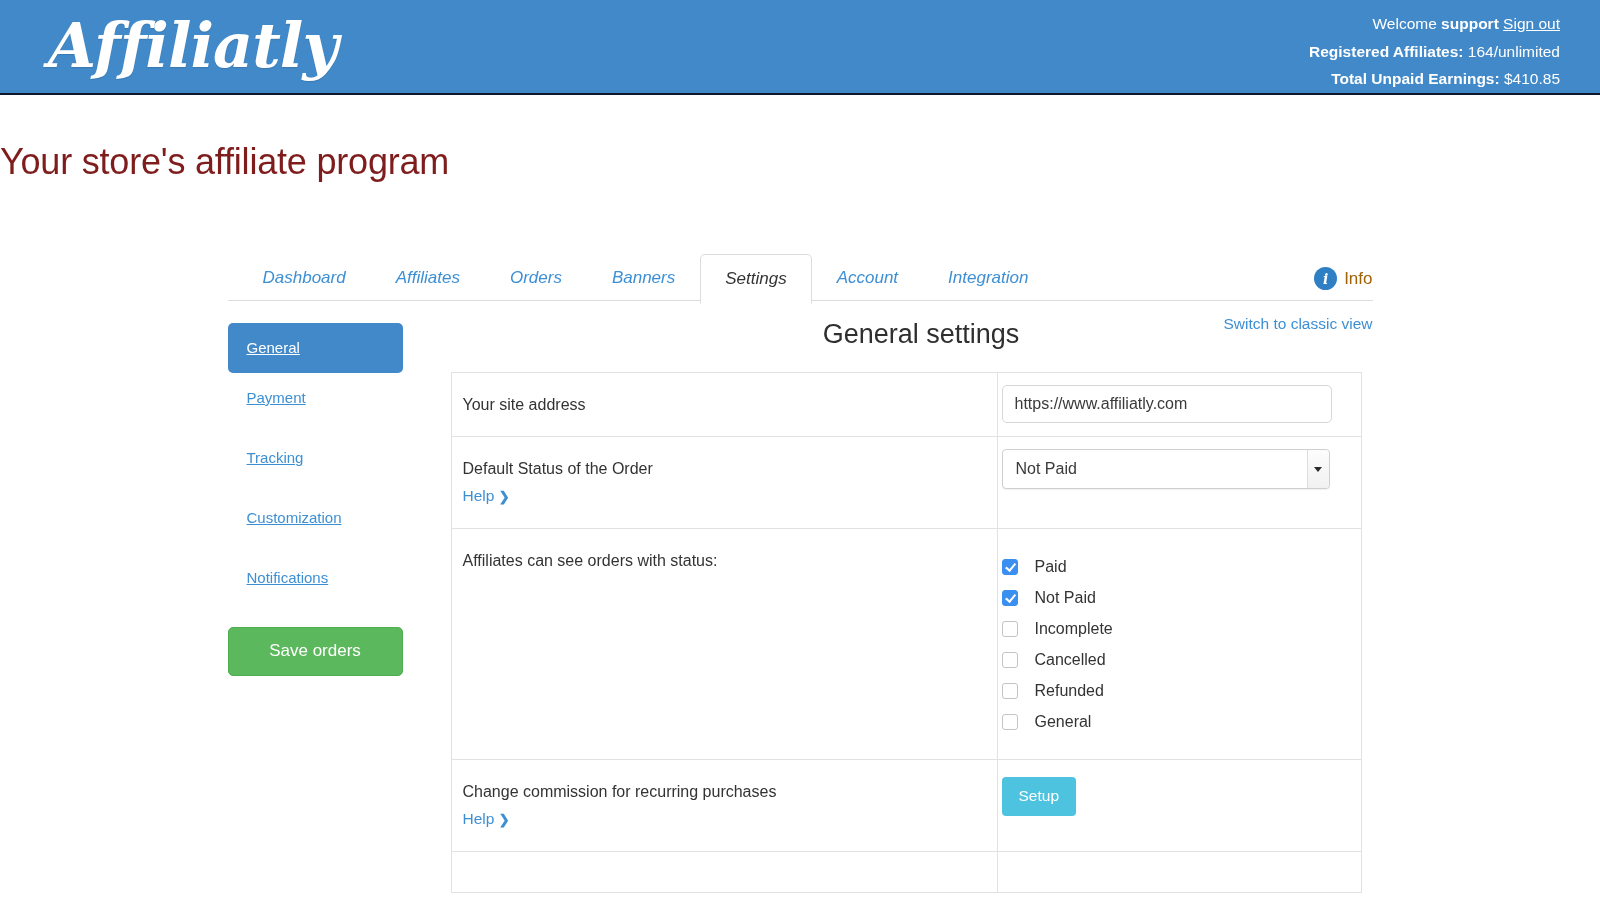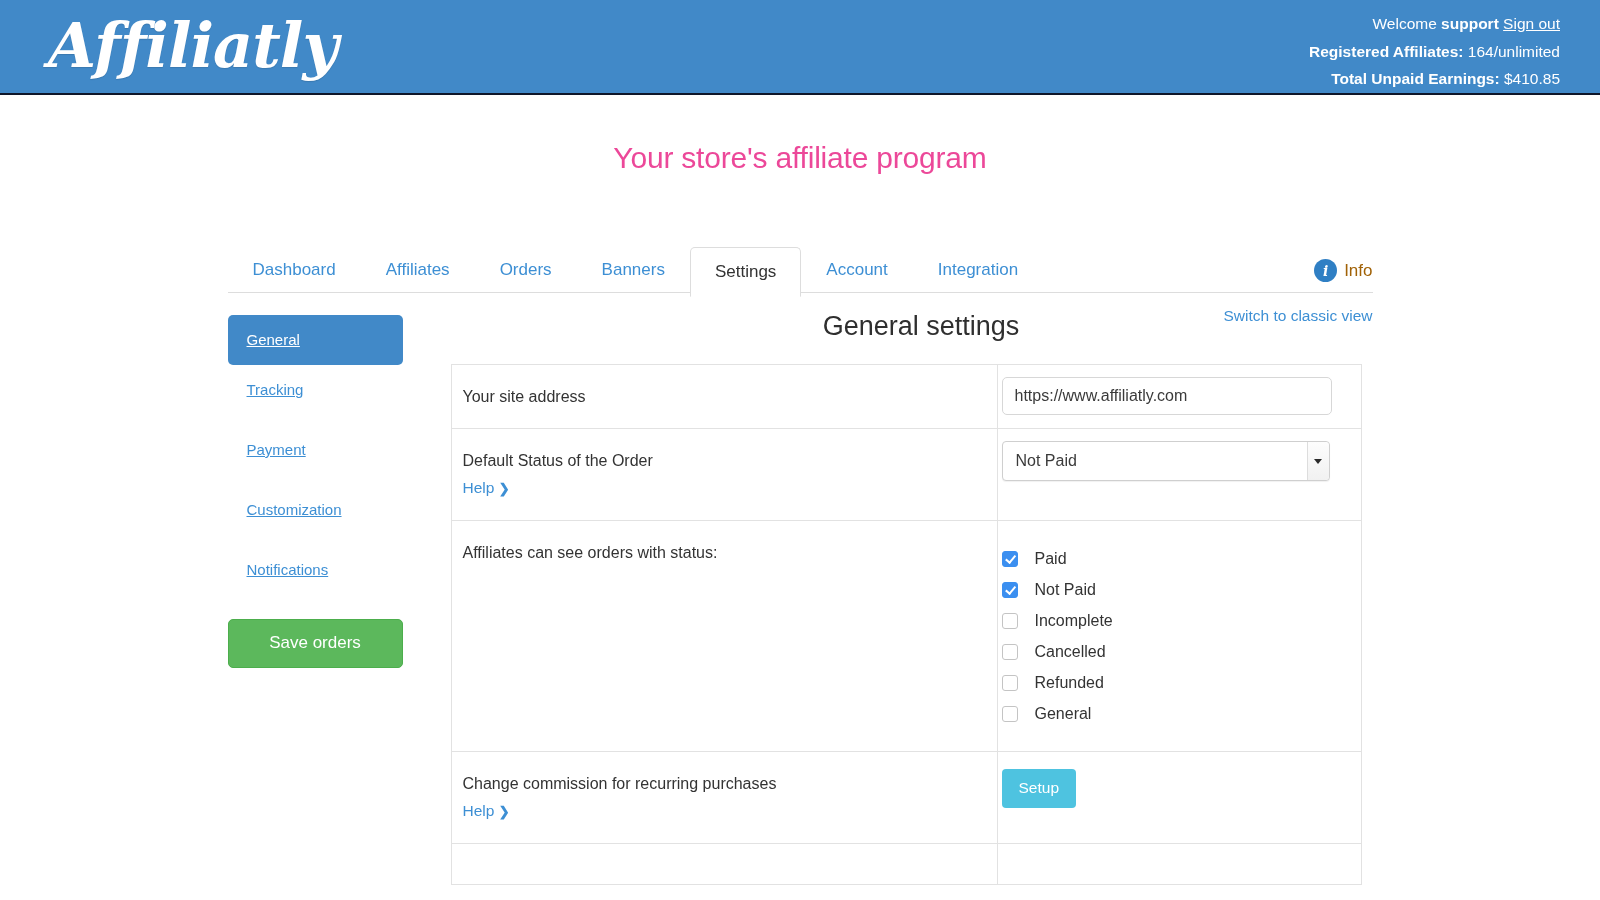--- a/index.html
+++ b/index.html
@@ -46,42 +46,43 @@
   .topright .row1 { margin-bottom: 1px; }
   .topright b { font-weight: 700; }
   .signout {
     color: #ffffff;
     text-decoration: underline;
     cursor: pointer;
   }
 
   
   .page-title {
-    text-align: center;
-    font-size: 30px;
+    text-align: left;
+    font-size: 36px;
     font-weight: 400;
-    color: #ec4899;
+    color: #7f1d1d;
     margin: 46px 0 0 0;
     letter-spacing: -.2px;
   }
 
   
   .tabs-wrap {
     position: relative;
     width: 1145px;
     margin: 72px auto 0 auto;
     height: 46px;
   }
   .tabs {
     position: absolute;
-    left: 0;
+    left: 10px;
     bottom: 0;
     display: flex;
-    align-items: flex-start;
+    align-items: center;
     height: 46px;
+    font-style: italic;
   }
   .tab {
     font-size: 17px;
     color: #3d8fd4;
     padding: 12px 24px 13px 24px;
     cursor: pointer;
     border: 1px solid transparent;
     border-bottom: none;
     line-height: 20px;
     white-space: nowrap;
@@ -364,22 +365,22 @@
     <div class="info-label">Info</div>
   </div>
 </div>
 
 <div class="content">
 
   <div class="classic-link">Switch to classic view</div>
 
   <div class="sidebar">
     <div class="side-item active">General</div>
+    <div class="side-item spaced">Payment</div>
     <div class="side-item spaced">Tracking</div>
-    <div class="side-item spaced">Payment</div>
     <div class="side-item spaced">Customization</div>
     <div class="side-item spaced">Notifications</div>
     <button class="save-btn">Save orders</button>
   </div>
 
   <div class="main">
     <h2 class="section-title">General settings</h2>
 
     <table class="settings-table">
       <tbody>

